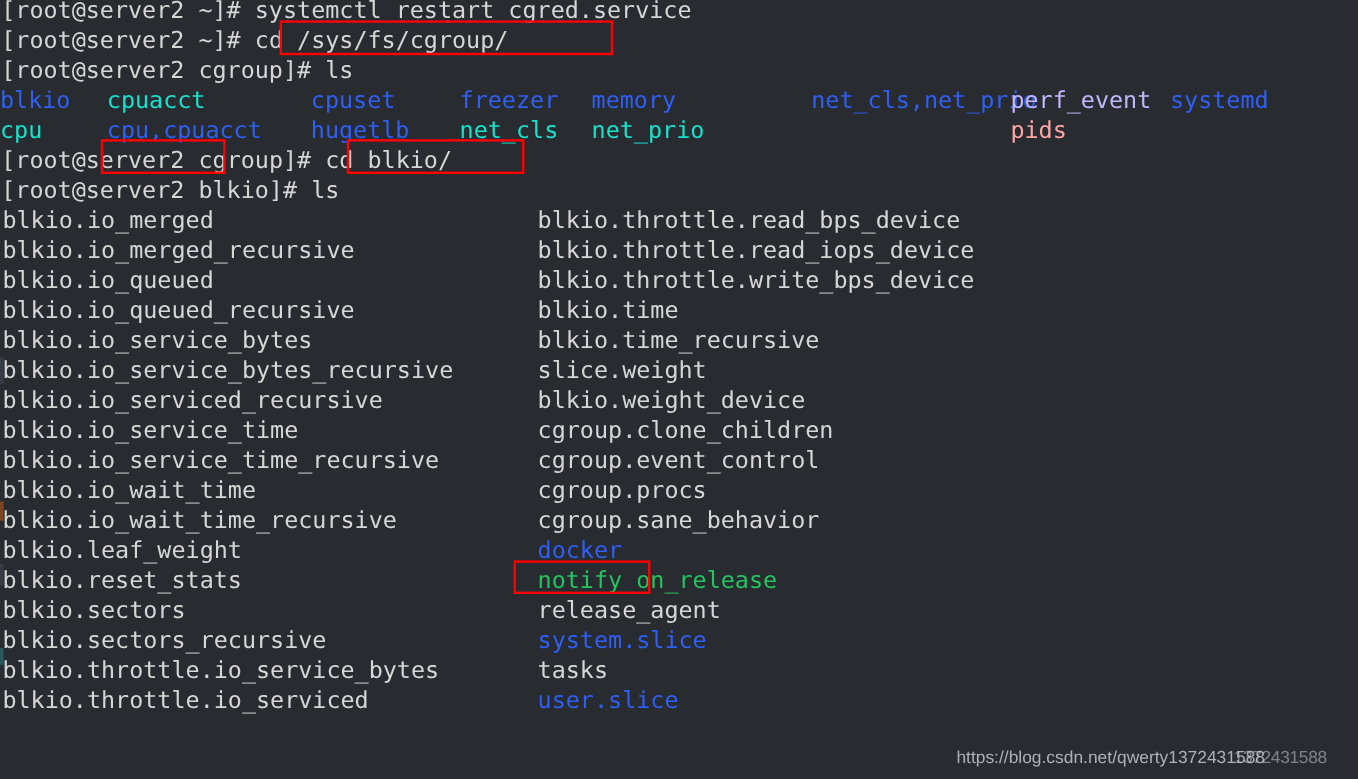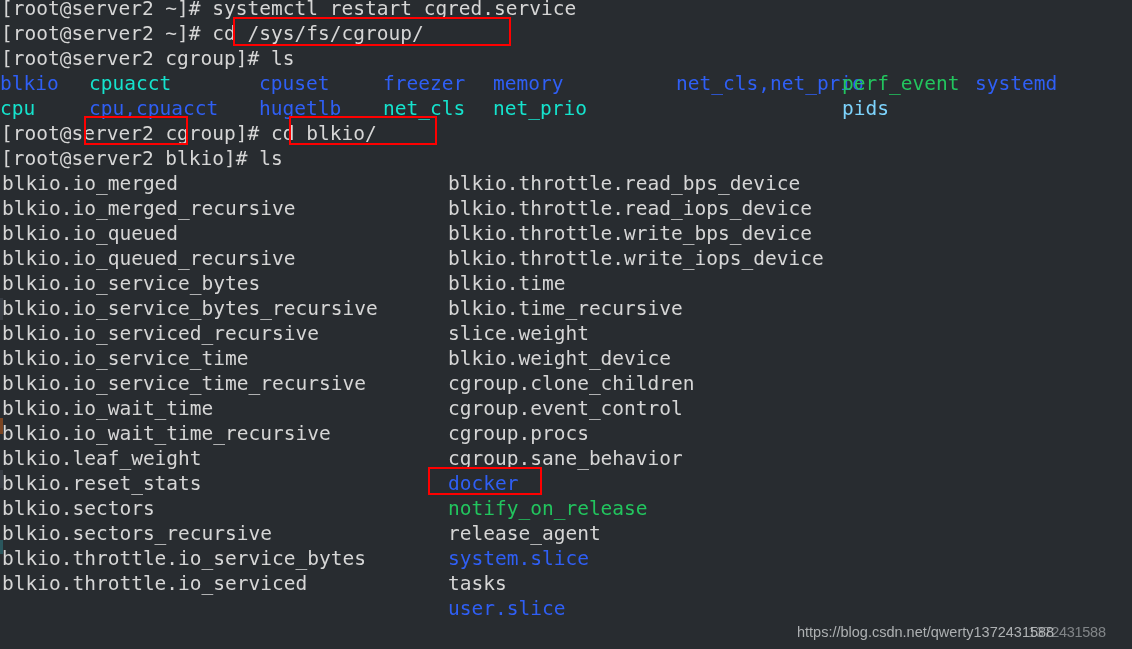--- a/index.html
+++ b/index.html
@@ -105,31 +105,31 @@
 
     <div class="line"><span class="col-white">[root@server2 cgroup]# ls</span></div>
 
     <div class="lsgrid">
       <span class="cell" style="color: rgb(47, 95, 245);">blkio</span>
       <span class="cell" style="color: rgb(21, 227, 205);">cpuacct</span>
       <span class="cell" style="color: rgb(47, 95, 245);">cpuset</span>
       <span class="cell" style="color: rgb(47, 95, 245);">freezer</span>
       <span class="cell" style="color: rgb(47, 95, 245);">memory</span>
       <span class="cell" style="color: rgb(47, 95, 245);">net_cls,net_prio</span>
-      <span class="cell" style="color: #22c55e;">perf_event</span>
+      <span class="cell" style="color: #c4b5fd;">perf_event</span>
       <span class="cell" style="color: rgb(47, 95, 245);">systemd</span>
     </div>
     <div class="lsgrid">
       <span class="cell" style="color: rgb(21, 227, 205);">cpu</span>
       <span class="cell" style="color: rgb(47, 95, 245);">cpu,cpuacct</span>
       <span class="cell" style="color: rgb(47, 95, 245);">hugetlb</span>
       <span class="cell" style="color: rgb(21, 227, 205);">net_cls</span>
       <span class="cell" style="color: rgb(21, 227, 205);">net_prio</span>
       <span class="cell" style="color: rgb(47, 95, 245);"></span>
-      <span class="cell" style="color: #7dd3fc;">pids</span>
+      <span class="cell" style="color: #fca5a5;">pids</span>
     </div>
 
     <div class="line"><span class="col-white">[root@</span><span class="col-white">server2 </span><span class="col-white">cgroup]# </span><span class="col-white">cd blkio/</span></div>
 
     <div class="line"><span class="col-white">[root@server2 blkio]# ls</span></div>
 
     <div class="filecols" style="height:475px;padding-left:44px;">
       <div class="fc-left">
         <div class="line" style="color: rgb(214, 214, 214);"><span>blkio.io_merged</span></div>
         <div class="line" style="color: rgb(214, 214, 214);"><span>blkio.io_merged_recursive</span></div>
@@ -146,21 +146,20 @@
         <div class="line" style="color: rgb(214, 214, 214);"><span>blkio.reset_stats</span></div>
         <div class="line" style="color: rgb(214, 214, 214);"><span>blkio.sectors</span></div>
         <div class="line" style="color: rgb(214, 214, 214);"><span>blkio.sectors_recursive</span></div>
         <div class="line" style="color: rgb(214, 214, 214);"><span>blkio.throttle.io_service_bytes</span></div>
         <div class="line" style="color: rgb(214, 214, 214);"><span>blkio.throttle.io_serviced</span></div>
       </div>
       <div class="fc-right">
         <div class="line" style="color: rgb(214, 214, 214);"><span>blkio.throttle.read_bps_device</span></div>
         <div class="line" style="color: rgb(214, 214, 214);"><span>blkio.throttle.read_iops_device</span></div>
         <div class="line" style="color: rgb(214, 214, 214);"><span>blkio.throttle.write_bps_device</span></div>
-        <div class="line" style="color: rgb(214, 214, 214);"><span>blkio.throttle.write_iops_device</span></div>
         <div class="line" style="color: rgb(214, 214, 214);"><span>blkio.time</span></div>
         <div class="line" style="color: rgb(214, 214, 214);"><span>blkio.time_recursive</span></div>
         <div class="line" style="color: rgb(214, 214, 214);"><span>slice.weight</span></div>
         <div class="line" style="color: rgb(214, 214, 214);"><span>blkio.weight_device</span></div>
         <div class="line" style="color: rgb(214, 214, 214);"><span>cgroup.clone_children</span></div>
         <div class="line" style="color: rgb(214, 214, 214);"><span>cgroup.event_control</span></div>
         <div class="line" style="color: rgb(214, 214, 214);"><span>cgroup.procs</span></div>
         <div class="line" style="color: rgb(214, 214, 214);"><span>cgroup.sane_behavior</span></div>
         <div class="line" style="color: rgb(47, 95, 245);"><span>docker</span></div>
         <div class="line" style="color: #22c55e;"><span>notify_on_release</span></div>

